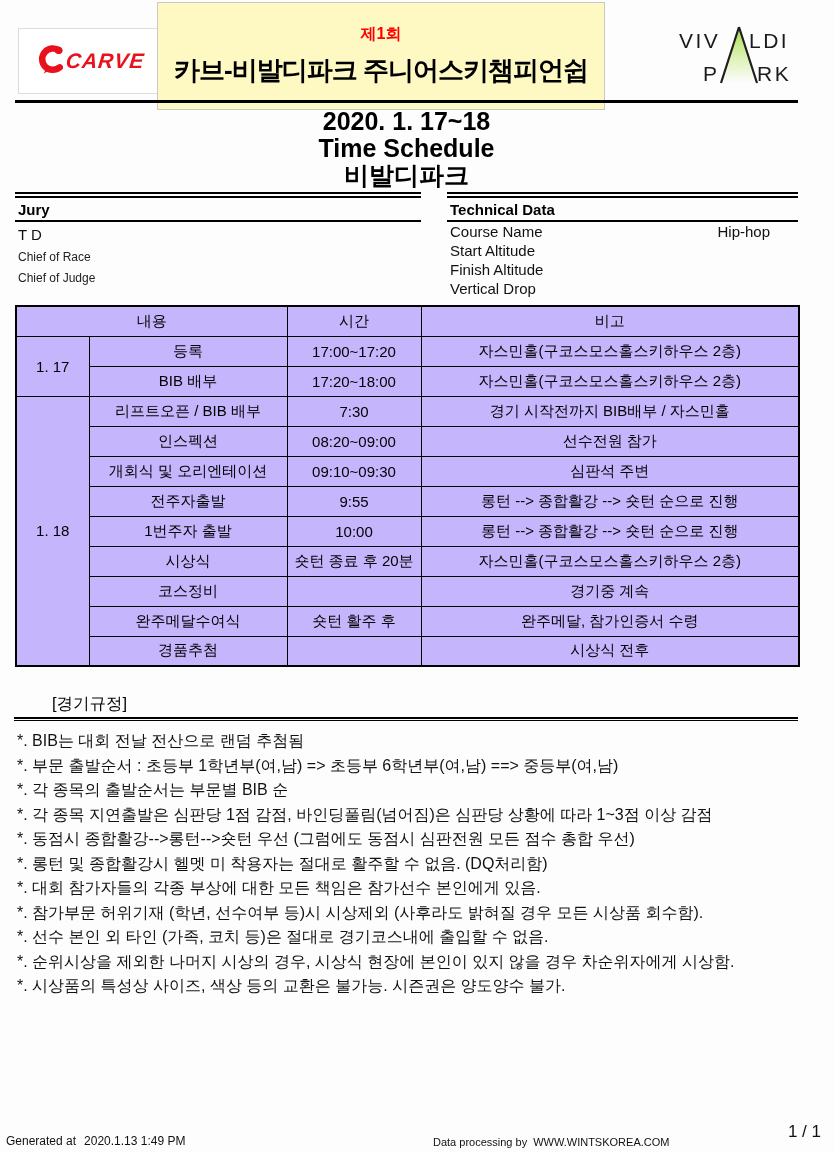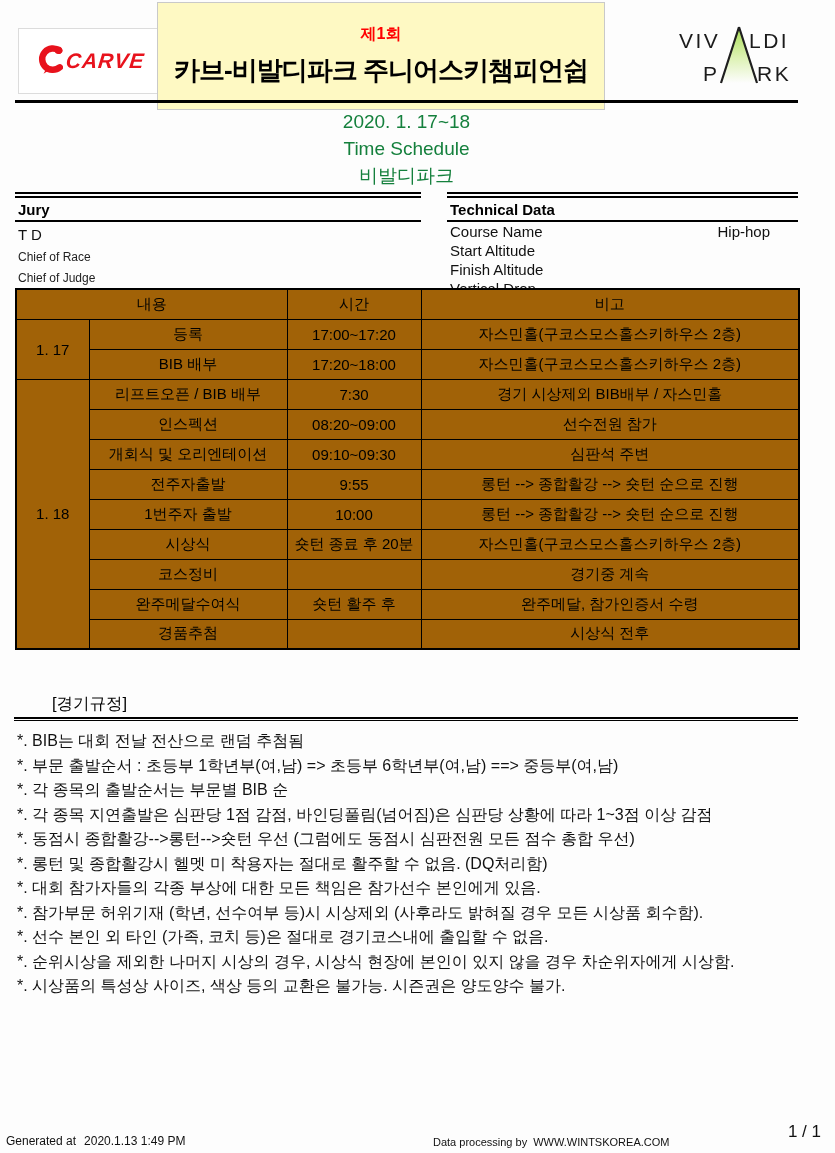--- a/index.html
+++ b/index.html
@@ -26,40 +26,40 @@
     display:flex; flex-direction:column; align-items:center; justify-content:center;
   }
   .event-no { color:#ff0000; font-weight:bold; font-size:16px; margin-bottom:8px; }
   .event-title { color:#000; font-weight:bold; font-size:26px; letter-spacing:-1px; white-space:nowrap; }
   .vivaldi-box { position:absolute; left:676px; top:24px; width:128px; height:64px; }
 
   .hdr-rule { position:absolute; left:15px; top:100px; width:783px; border-top:3px solid #000; }
 
   
   .doc-title { position:absolute; left:15px; top:108px; width:783px; text-align:center; }
-  .doc-title div { font-size:19px; font-weight:normal; line-height:27px; color:#15803d; }
+  .doc-title div { font-size:25px; font-weight:bold; line-height:27px; color:#000000; }
 
   
   .info-col { position:absolute; top:192px; }
   .jury-col { left:15px;  width:406px; }
   .tech-col { left:447px; width:351px; }
   .dbl-rule { height:6px; border-top:2px solid #000; border-bottom:2px solid #000; }
   .col-heading {
     font-size:15px; font-weight:bold; padding:3px 0 2px 3px;
     border-bottom:2px solid #000; color:#000;
   }
   .jury-item-main  { font-size:15px;   padding:4px 0 2px 3px; }
   .jury-item-small { font-size:12px;   padding:5px 0 2px 3px; color:#222; }
   .tech-row { display:flex; justify-content:space-between; padding:2px 28px 1px 3px; font-size:15px; line-height:16px; }
 
   
   table.sched {
-    position:absolute; left:15px; top:288px; width:783px;
+    position:absolute; left:15px; top:305px; width:783px;
     border-collapse:collapse; table-layout:fixed;
-    border:2px solid #000; background:#a16207;
+    border:2px solid #000; background:#c4b5fd;
   }
   table.sched th, table.sched td {
     border:1.5px solid #000; text-align:center; vertical-align:middle;
     font-size:15px; color:#000; padding:0; height:30px; white-space:nowrap; overflow:hidden;
   }
   table.sched th { font-weight:normal; }
 
   
   .rules-heading { position:absolute; left:16px; top:693px; font-size:16.5px; color:#000;margin-left:36px; }
   .rules-rule {
@@ -177,21 +177,21 @@
     </tr>
     <tr>
       <td>BIB 배부</td>
       <td>17:20~18:00</td>
       <td>자스민홀(구코스모스홀스키하우스 2층)</td>
     </tr>
     <tr>
       <td rowspan="9">1. 18</td>
       <td>리프트오픈 / BIB 배부</td>
       <td>7:30</td>
-      <td>경기 시상제외 BIB배부 / 자스민홀</td>
+      <td>경기 시작전까지 BIB배부 / 자스민홀</td>
     </tr>
     <tr>
       <td>인스펙션</td>
       <td>08:20~09:00</td>
       <td>선수전원 참가</td>
     </tr>
     <tr>
       <td>개회식 및 오리엔테이션</td>
       <td>09:10~09:30</td>
       <td>심판석 주변</td>

